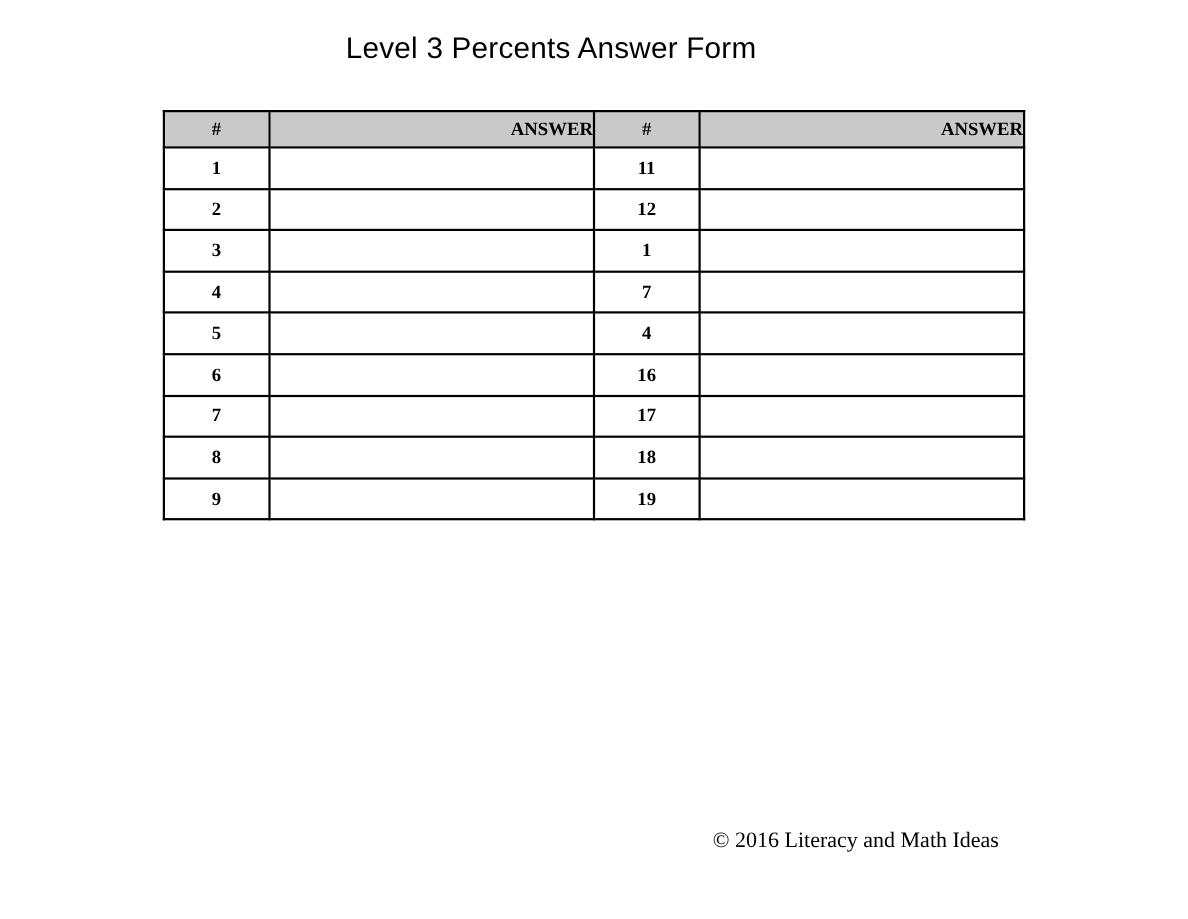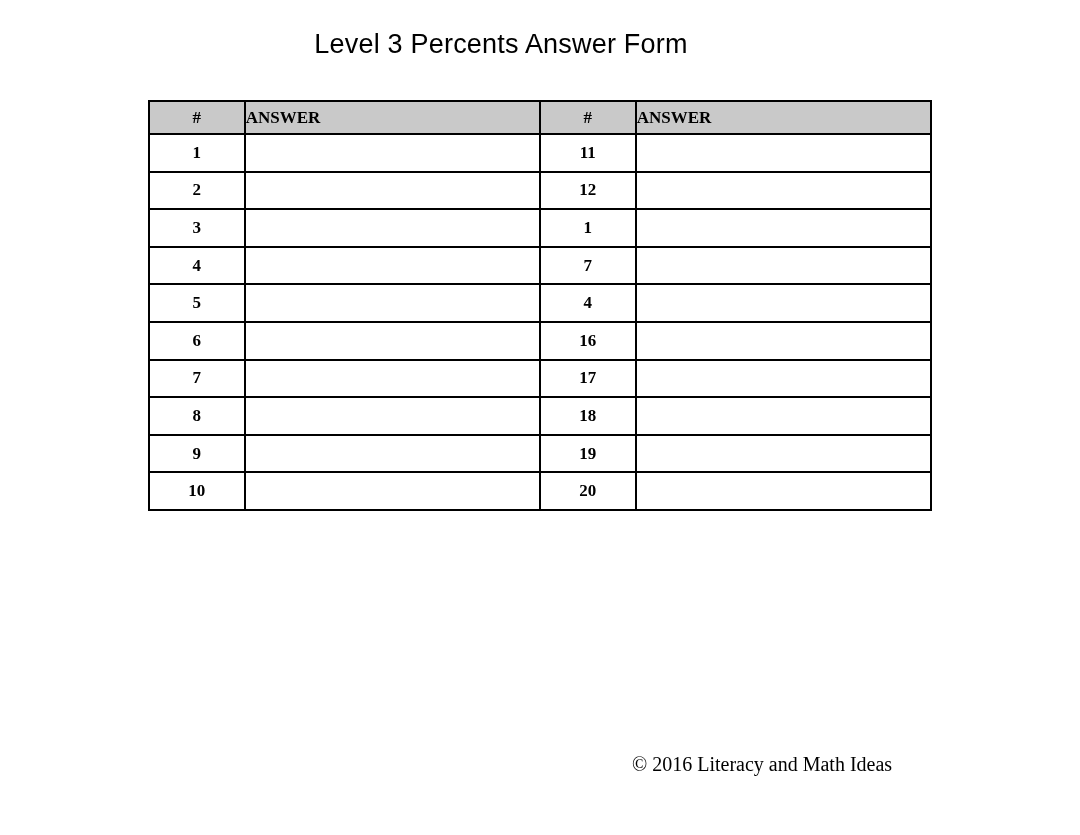--- a/index.html
+++ b/index.html
@@ -52,26 +52,26 @@
   }
   .answer-table th {
     background: #c9c9c9;
   }
   .col-num   { width: 95px;  }
   .col-ans   { width: 293px; }
   .cell-num {
     text-align: center;
   }
   .cell-ans {
-    text-align: left;
+    text-align: right;
     padding-left: 5px;
   }
   .footer {
     position: absolute;
-    left: 632px;
+    left: 648px;
     top: 753px;
     font-size: 20px;
     font-weight: 400;
     white-space: nowrap;
   }
 </style>
 </head>
 <body>
 
 <div class="page">
@@ -141,24 +141,18 @@
         <td class="cell-ans"></td>
         <td class="cell-num">18</td>
         <td class="cell-ans"></td>
       </tr>
       <tr>
         <td class="cell-num">9</td>
         <td class="cell-ans"></td>
         <td class="cell-num">19</td>
         <td class="cell-ans"></td>
       </tr>
-      <tr>
-        <td class="cell-num">10</td>
-        <td class="cell-ans"></td>
-        <td class="cell-num">20</td>
-        <td class="cell-ans"></td>
-      </tr>
     </tbody>
   </table>
 
   <div class="footer">© 2016 Literacy and Math Ideas</div>
 
 </div>
 
 </body></html>

